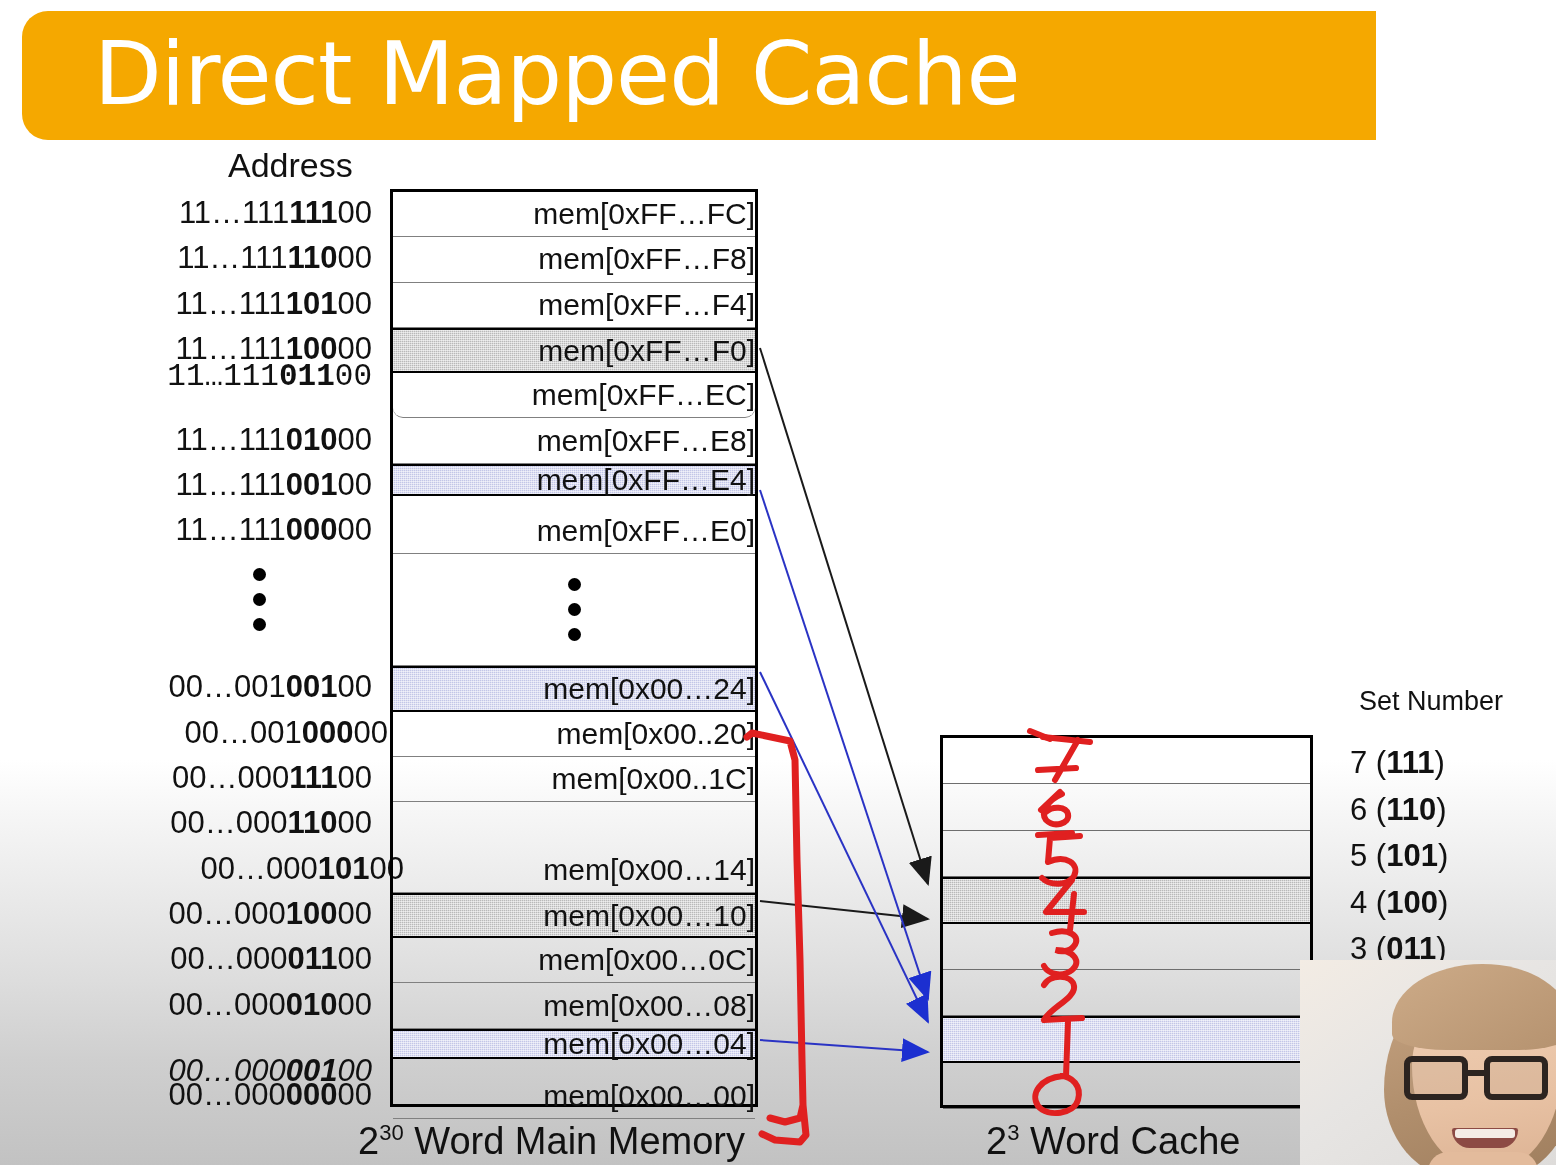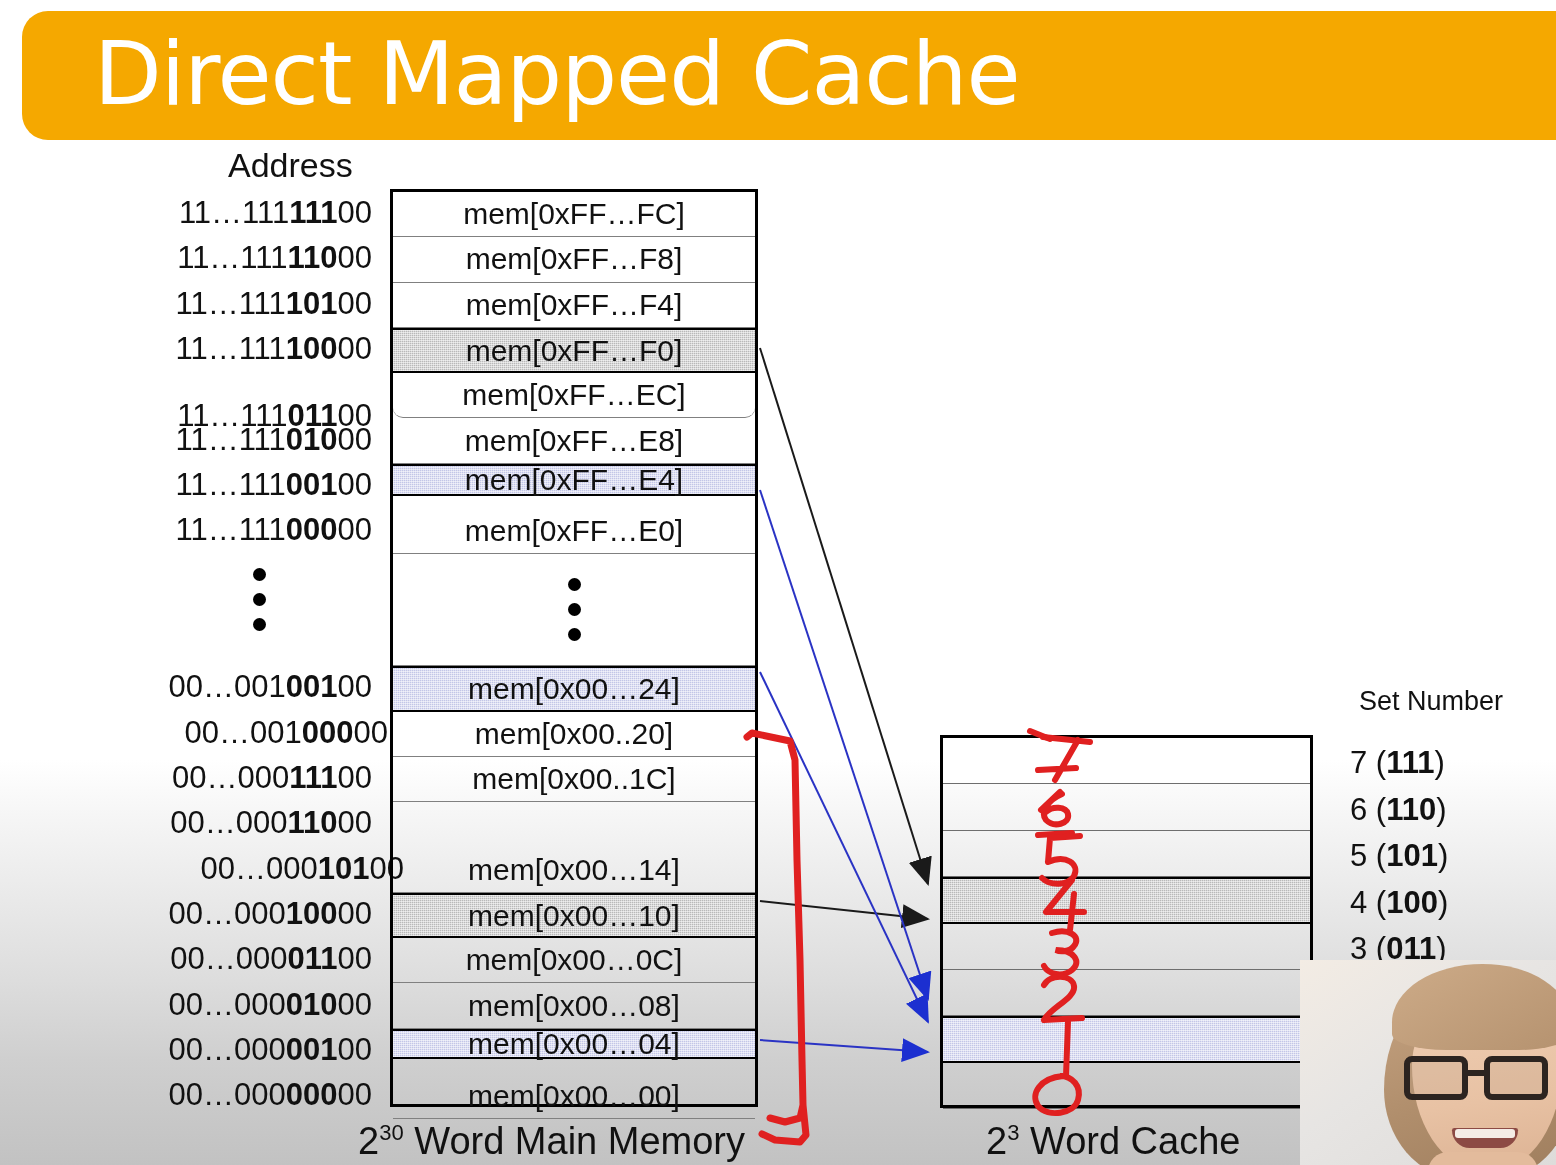--- a/index.html
+++ b/index.html
@@ -17,21 +17,21 @@
         #ffffff 0px, #ffffff 760px,
         #f5f5f5 820px, #e9e9e9 900px,
         #dddddd 980px, #cfcfcf 1060px, #c2c2c2 1165px);
   }
 
   
   #title-banner {
     position: absolute;
     left: 22px;
     top: 11px;
-    width: 1534px;
+    width: 1354px;
     height: 129px;
     background: #f5a800;
     border-radius: 26px 0 0 26px;
   }
   #title-text {
     position: absolute;
     left: 72px;
     top: 50%;
     transform: translateY(-52%);
     color: #ffffff;
@@ -79,21 +79,21 @@
   .mem-row {
     position: absolute;
     left: 0;
     width: 100%;
     box-sizing: border-box;
     border-bottom: 1px solid #808080;
     font-size: 30px;
     color: #111;
     display: flex;
     align-items: center;
-    justify-content: center;
+    justify-content: flex-end;
     white-space: nowrap;
   }
   .mem-row.hl-gray {
     background-color: #b9b9b9;
     background-image:
       repeating-linear-gradient(0deg, rgba(255,255,255,.55) 0 1px, rgba(0,0,0,0) 1px 2px),
       repeating-linear-gradient(90deg, rgba(255,255,255,.45) 0 1px, rgba(0,0,0,0) 1px 2px);
     border-top: 2px solid #000;
     border-bottom: 2px solid #000;
   }
@@ -298,33 +298,33 @@
     <div id="title-text">Direct Mapped Cache</div>
   </div>
 
   <div id="address-header">Address</div>
 
   <div id="addr-rows">
       <div class="addr-row" style="top: 190px;"><span>11…111</span><b>111</b><span>00</span></div>
       <div class="addr-row" style="top: 235.3px;"><span>11…111</span><b>110</b><span>00</span></div>
       <div class="addr-row" style="top: 280.6px;"><span>11…111</span><b>101</b><span>00</span></div>
       <div class="addr-row" style="top: 325.9px;"><span>11…111</span><b>100</b><span>00</span></div>
-      <div class="addr-row" style="top: 393px;"><span>11…111</span><b>011</b><span>00</span></div>
+      <div class="addr-row" style="top: 354px; font-family: Liberation Mono, monospace;"><span>11…111</span><b>011</b><span>00</span></div>
       <div class="addr-row" style="top: 416.5px;"><span>11…111</span><b>010</b><span>00</span></div>
       <div class="addr-row" style="top: 461.8px;"><span>11…111</span><b>001</b><span>00</span></div>
       <div class="addr-row" style="top: 507.1px;"><span>11…111</span><b>000</b><span>00</span></div>
       <div class="addr-row" style="top: 664.4px;"><span>00…001</span><b>001</b><span>00</span></div>
       <div class="addr-row" style="top: 709.7px; padding-left: 16px;"><span>00…001</span><b>000</b><span>00</span></div>
       <div class="addr-row" style="top: 755px;"><span>00…000</span><b>111</b><span>00</span></div>
       <div class="addr-row" style="top: 800.3px;"><span>00…000</span><b>110</b><span>00</span></div>
       <div class="addr-row" style="top: 845.6px; padding-left: 32px;"><span>00…000</span><b>101</b><span>00</span></div>
       <div class="addr-row" style="top: 890.9px;"><span>00…000</span><b>100</b><span>00</span></div>
       <div class="addr-row" style="top: 936.2px;"><span>00…000</span><b>011</b><span>00</span></div>
       <div class="addr-row" style="top: 981.5px;"><span>00…000</span><b>010</b><span>00</span></div>
-      <div class="addr-row" style="top: 1027px;"><span>00…000</span><b>001</b><span>00</span></div>
+      <div class="addr-row" style="top: 1048px; font-style: italic;"><span>00…000</span><b>001</b><span>00</span></div>
       <div class="addr-row" style="top: 1072.1px;"><span>00…000</span><b>000</b><span>00</span></div>
     </div>
 
   <div id="addr-dots">
     <div class="vdot"></div>
     <div class="vdot"></div>
     <div class="vdot"></div>
   </div>
 
   <div id="mem-table">

